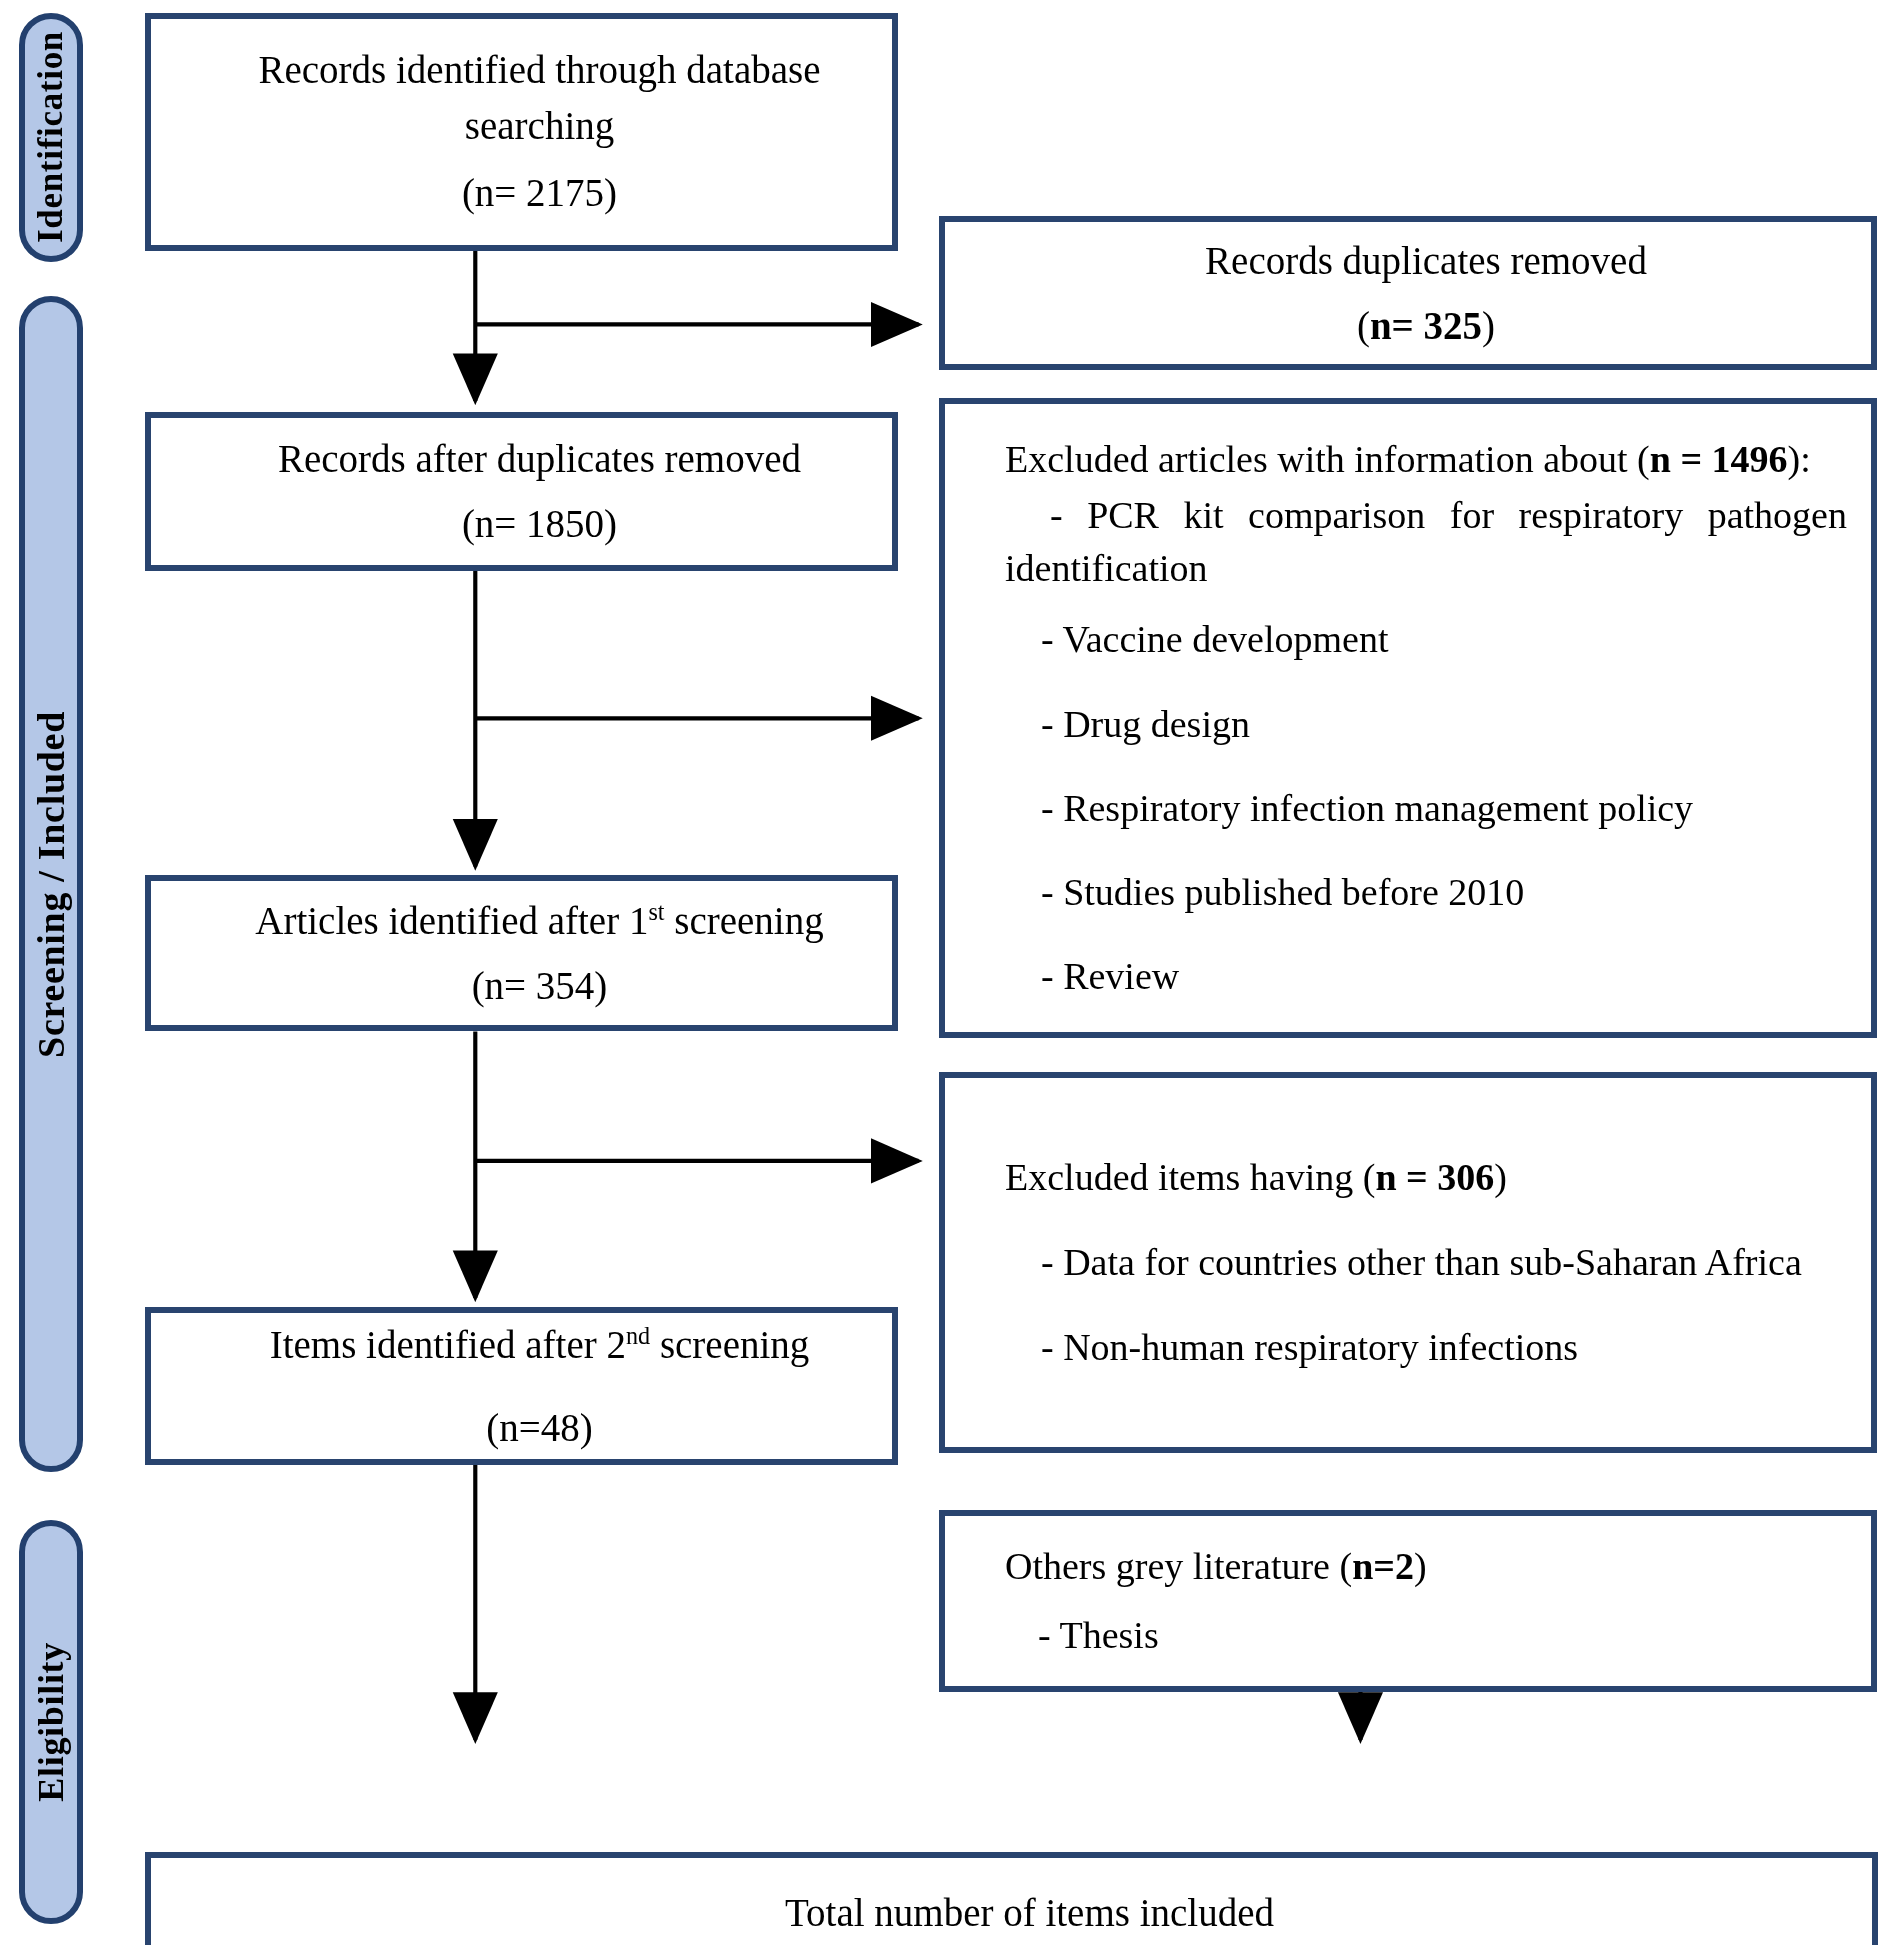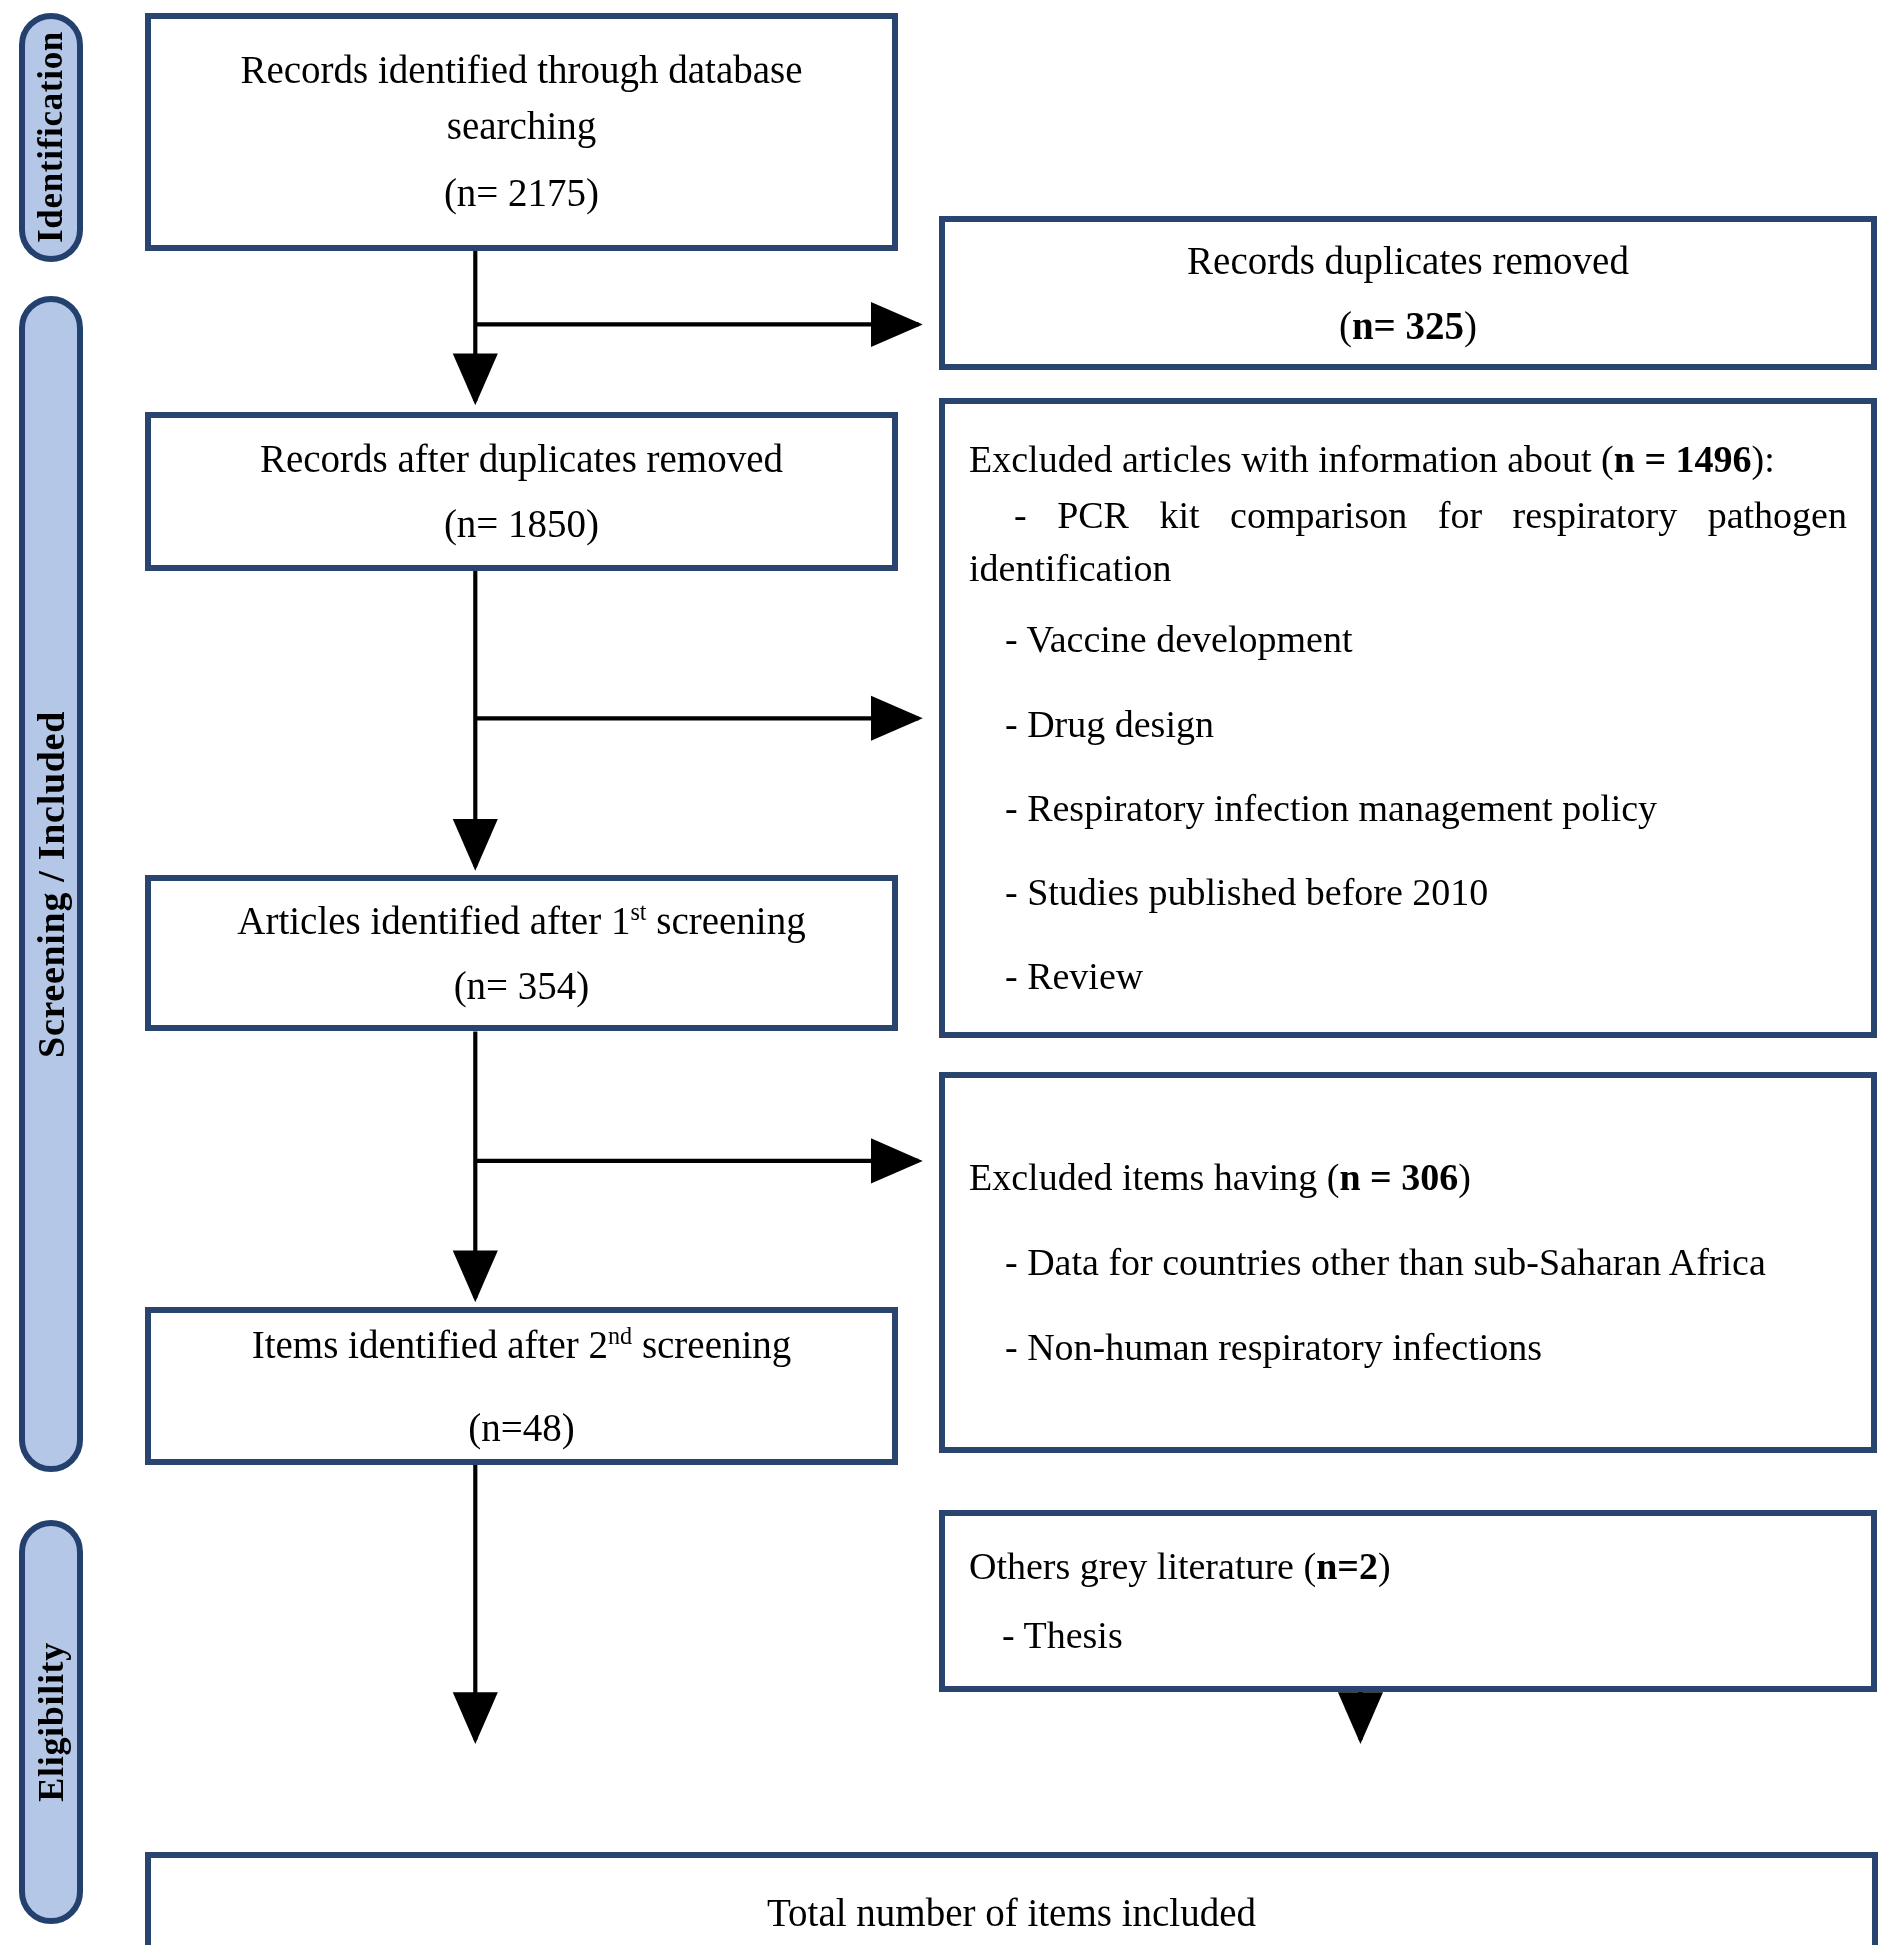--- a/index.html
+++ b/index.html
@@ -29,20 +29,21 @@
   .node{
     position:absolute;
     background:#ffffff;
     border:6.3px solid #29446f;
     box-sizing:border-box;
   }
   .node .inner{
     width:100%;height:100%;
     display:flex;flex-direction:column;
     box-sizing:border-box;
+    padding-left:36px;
   }
   .node.center .inner{align-items:center;justify-content:center;text-align:center;}
   .node.left .inner{align-items:stretch;justify-content:center;text-align:left;}
 
   .line{display:block;color:#000;}
   .t1{font-size:39px;line-height:1.42;}
   .b{font-weight:bold;}
   sup{font-size:0.62em;vertical-align:super;line-height:0;}
 
   .blk{padding:0 24px;}

